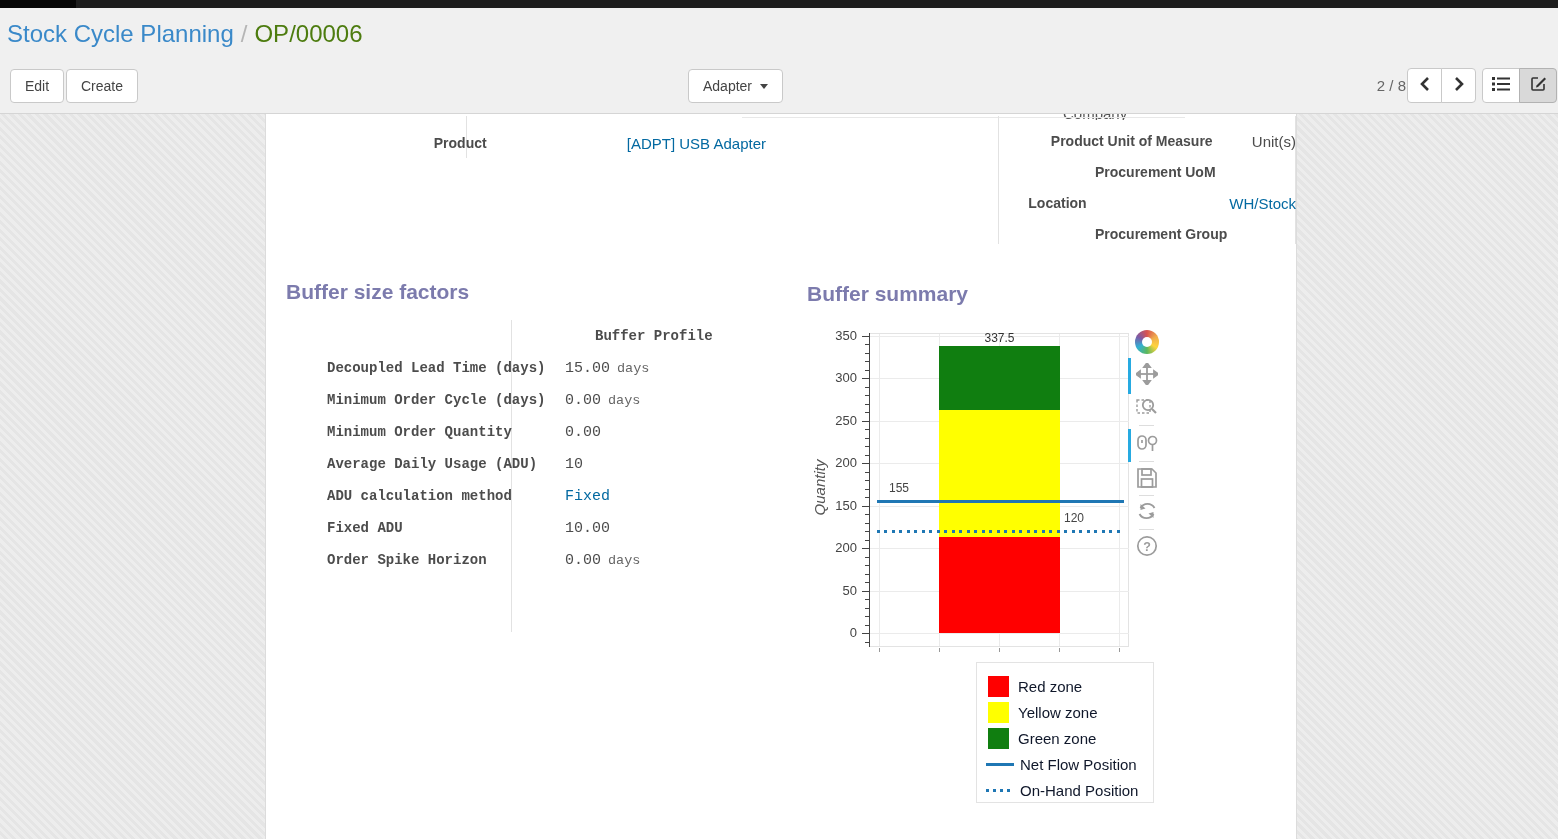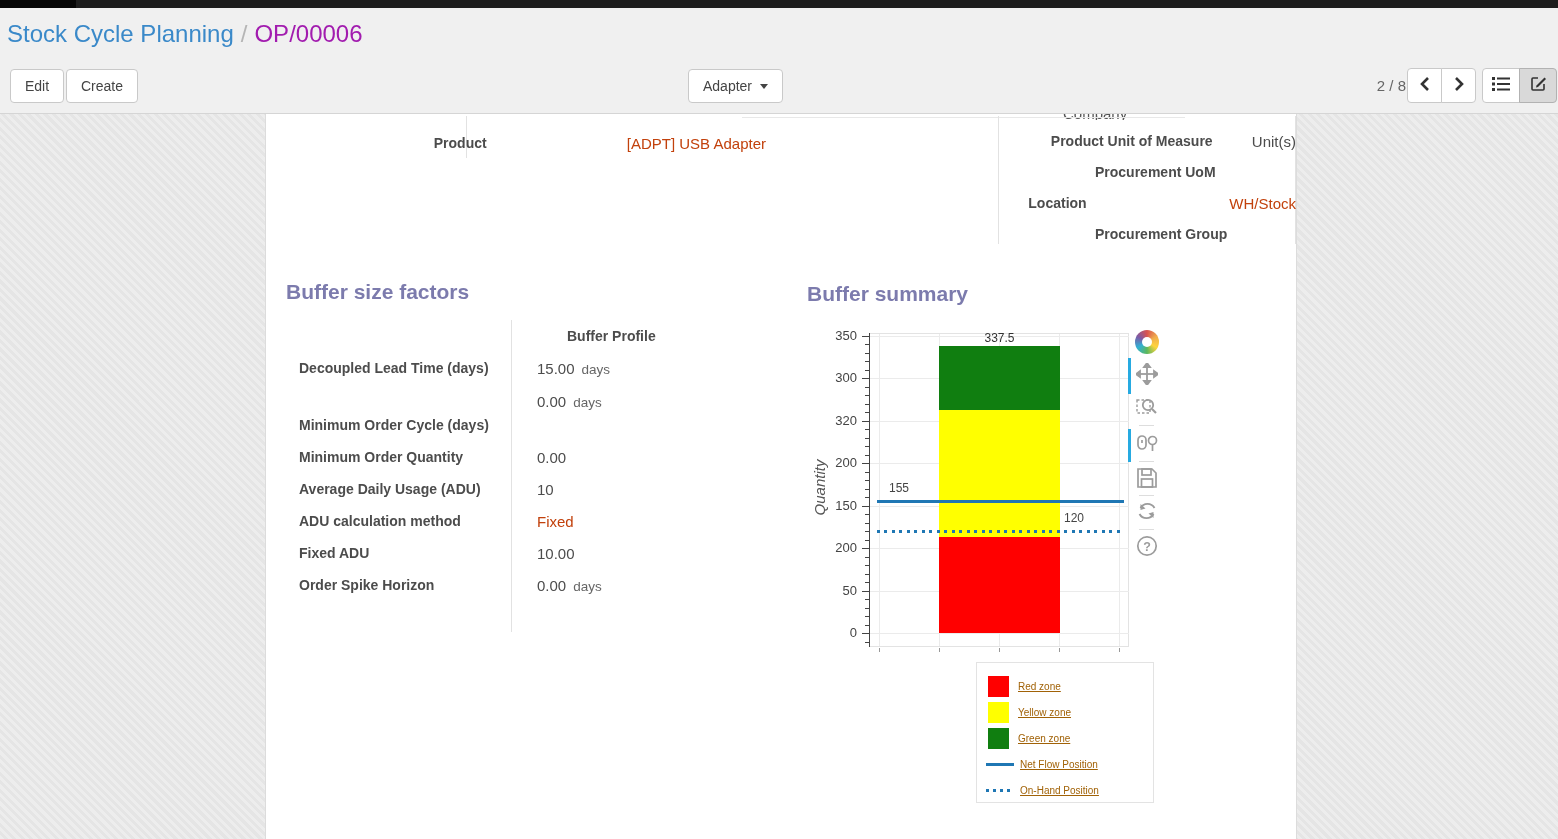--- a/index.html
+++ b/index.html
@@ -8,21 +8,21 @@
         background:repeating-linear-gradient(45deg,#ededed 0 3px,#e5e5e5 3px 6px);}
   
   .topbar{position:absolute;top:0;left:0;width:100%;height:8px;background:#1d1d1d;z-index:10;}
   .topbar-left{position:absolute;left:0;top:0;width:76px;height:8px;background:#060606;}
   
   .cpanel{position:absolute;top:8px;left:0;width:100%;height:106px;background:#f0f0f0;
           border-bottom:1px solid #d5d5d5;z-index:5;}
   .breadcrumb{position:absolute;left:7px;top:12px;font-size:24px;white-space:nowrap;}
   .bc-link{color:#3a89c9;cursor:pointer;}
   .bc-sep{color:#b5b5b5;margin:0 7px;}
-  .bc-cur{color:#a21caf;}
+  .bc-cur{color:#4d7c0f;}
   .btn{position:absolute;top:61px;height:34px;background:#fff;border:1px solid #c9c9c9;
        border-radius:4px;font-size:14px;color:#444;display:flex;align-items:center;
        justify-content:center;padding:0 14px;cursor:pointer;}
   #btn-edit{left:10px;}
   #btn-create{left:66px;}
   #btn-action{left:688px;}
   .caret{width:0;height:0;border-left:4px solid transparent;border-right:4px solid transparent;
          border-top:5px solid #444;margin-left:8px;}
   #pager-count{position:absolute;left:1366px;top:61px;height:34px;line-height:34px;
                font-size:15px;color:#666;width:40px;text-align:right;}
@@ -44,28 +44,28 @@
   .cliprow-line{position:absolute;left:476px;top:3px;width:443px;height:1px;background:#e8e8e8;}
   .vsep{position:absolute;width:1px;background:#e2e2e2;}
   #sep-left{left:200px;top:2px;height:42px;}
   #sep-right{left:732px;top:2px;height:128px;}
   #sep-right2{left:1029px;top:2px;height:128px;}
   #sep-factors{left:245px;top:206px;height:312px;}
   
   .fgroup{position:absolute;}
   #left-fields{left:20px;top:14px;width:480px;}
   #right-fields{left:541px;top:12px;width:489px;}
-  #factor-fields{left:4px;top:212px;width:522px;}
+  #factor-fields{left:32px;top:212px;width:522px;font-family:Liberation Mono, monospace;}
   .frow{display:flex;align-items:center;min-height:31px;justify-content:flex-end;}
   #factor-fields .frow{align-items:flex-start;min-height:0;margin-bottom:11px;}
   .flabel{font-size:14px;font-weight:bold;color:#4c4c4c;line-height:21px;flex-shrink:0;}
   .fval{font-size:15px;color:#4c4c4c;line-height:21px;padding-left:13px;}
   #right-fields .fval{padding-left:10px;}
   #factor-fields .fval{width:268px;}
-  .fval.lnk > span:first-child{color:#c2410c;cursor:pointer;}
+  .fval.lnk > span:first-child{color:#0369a1;cursor:pointer;}
   .sfx{margin-left:7px;font-size:13.5px;color:#666;}
   
   .sect-title{position:absolute;font-size:21px;font-weight:bold;color:#7c7bad;}
   #t-factors{left:20px;top:166px;}
   #t-summary{left:541px;top:168px;}
   
   #chart{position:absolute;left:563px;top:214px;width:310px;height:340px;}
   .ylab{position:absolute;left:-110px;top:151px;width:200px;text-align:center;
         transform:rotate(-90deg);font-size:15px;font-style:italic;color:#555;}
   .frame{position:absolute;left:40px;top:5px;width:260px;height:314px;
@@ -93,21 +93,21 @@
   .tba{position:absolute;left:2px;width:3px;background:#26aae1;}
   #tba1{top:30px;height:36px;}
   #tba2{top:101px;height:33px;}
   .tbs{position:absolute;left:13px;width:15px;height:1px;background:#ddd;}
   
   #legend{position:absolute;left:710px;top:548px;width:178px;height:141px;background:#fff;
           border:1px solid #e3e3e3;padding:10px 0 0 11px;}
   .litem{display:flex;align-items:center;height:26px;}
   .lswatch{width:21px;height:21px;margin-right:9px;flex-shrink:0;}
   .lline{width:28px;height:3px;margin-right:6px;margin-left:-2px;flex-shrink:0;}
-  .ltext{font-size:10px;color:#a16207;white-space:nowrap;text-decoration:underline;}
+  .ltext{font-size:15px;color:#0f172a;white-space:nowrap;}
 </style>
 </head>
 <body>
 
 <div class="page">
 
   <div class="topbar">
     <div class="topbar-left"></div>
   </div>
 
@@ -198,21 +198,21 @@
 
     <div class="fgroup" id="factor-fields">
         <div class="frow">
           <div class="flabel" style="width: 225px;">Buffer Profile</div>
         </div>
         <div class="frow">
           <div class="flabel" style="width: 225px;">Decoupled Lead Time (days)</div>
           <div class="fval"><span class="fv">15.00</span><span class="sfx">days</span></div>
         </div>
         <div class="frow">
-          <div class="flabel" style="width: 225px; margin-top: 24px;">Minimum Order Cycle (days)</div>
+          <div class="flabel" style="width: 225px;">Minimum Order Cycle (days)</div>
           <div class="fval"><span class="fv">0.00</span><span class="sfx">days</span></div>
         </div>
         <div class="frow">
           <div class="flabel" style="width: 225px;">Minimum Order Quantity</div>
           <div class="fval"><span class="fv">0.00</span></div>
         </div>
         <div class="frow">
           <div class="flabel" style="width: 225px;">Average Daily Usage (ADU)</div>
           <div class="fval"><span class="fv">10</span></div>
         </div>
@@ -254,21 +254,21 @@
           <div class="tickM" style="top: 220px;"></div>
           <div class="ylabel-tick" style="top: 212px;">200</div>
           <div class="hgrid" style="top: 178px;"></div>
           <div class="tickM" style="top: 178px;"></div>
           <div class="ylabel-tick" style="top: 170px;">150</div>
           <div class="hgrid" style="top: 135px;"></div>
           <div class="tickM" style="top: 135px;"></div>
           <div class="ylabel-tick" style="top: 127px;">200</div>
           <div class="hgrid" style="top: 93px;"></div>
           <div class="tickM" style="top: 93px;"></div>
-          <div class="ylabel-tick" style="top: 85px;">320</div>
+          <div class="ylabel-tick" style="top: 85px;">250</div>
           <div class="hgrid" style="top: 50px;"></div>
           <div class="tickM" style="top: 50px;"></div>
           <div class="ylabel-tick" style="top: 42px;">300</div>
           <div class="hgrid" style="top: 8px;"></div>
           <div class="tickM" style="top: 8px;"></div>
           <div class="ylabel-tick" style="top: 0px;">350</div>
           <div class="tickm" style="top: 314px;"></div>
           <div class="tickm" style="top: 297px;"></div>
           <div class="tickm" style="top: 288px;"></div>
           <div class="tickm" style="top: 280px;"></div>

